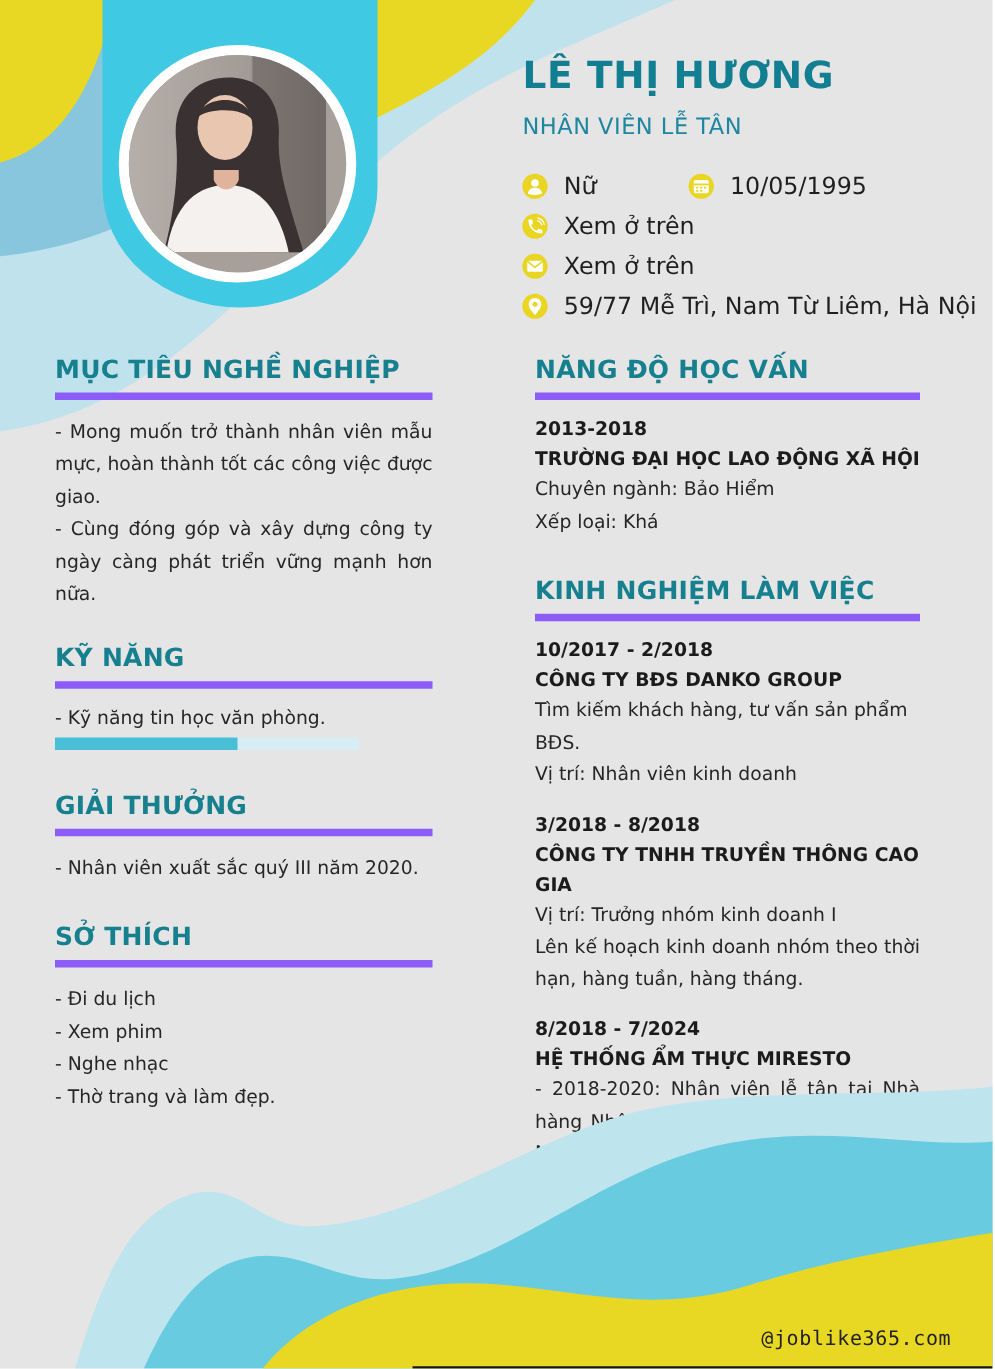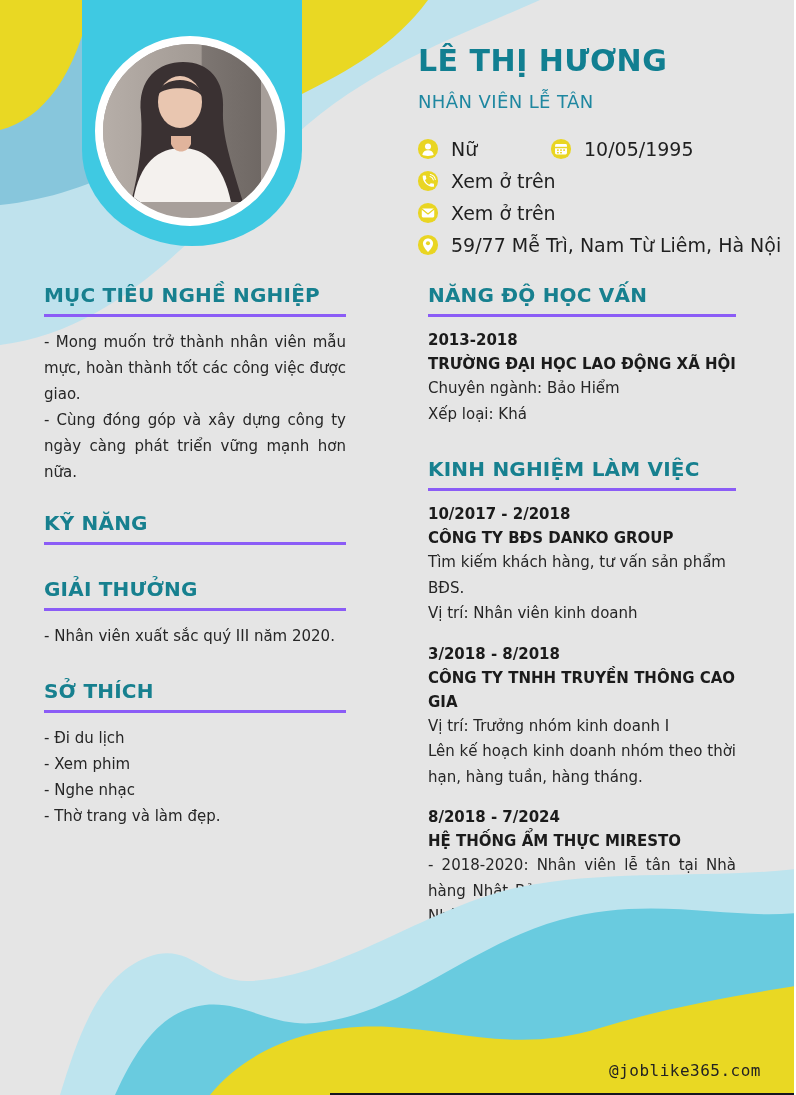--- a/index.html
+++ b/index.html
@@ -30,21 +30,21 @@
   .crow{display:flex;align-items:center;height:32px;}
   .cgroup{display:flex;align-items:center;}
   .cgroup.first{width:133px;}
   .cicon{width:22px;height:22px;flex:0 0 22px;margin-right:12px;}
   .ctext{font-size:19px;color:#1f1f1f;white-space:nowrap;}
   .col{position:absolute;top:283px;}
   .col-left{left:44px;width:302px;}
   .col-right{left:428px;width:308px;}
   .sec-title{
     margin:0;font-size:20px;font-weight:700;color:#17808f;letter-spacing:.2px;
-    padding-bottom:7px;border-bottom:3px solid #8b5cf6;line-height:24px;
+    padding-bottom:7px;border-bottom:6px solid #8b5cf6;line-height:24px;
   }
   .sec{margin:0 0 26px 0;}
   .body-text{font-size:15px;line-height:26px;color:#262626;}
   .just{text-align:justify;}
   .mt12{margin-top:12px;}
   .skill-label{font-size:15px;color:#262626;margin:14px 0 7px 0;}
   .skill-bar{width:243px;height:10px;background:#d5edf3;}
   .skill-fill{height:10px;background:#49bfd7;}
   .edu,.job{margin-top:11px;}
   .bold-line{font-size:15px;font-weight:700;color:#1b1b1b;line-height:24px;}
@@ -151,20 +151,26 @@
   <div class="col col-left">
 
     <div class="sec">
       <h2 class="sec-title">MỤC TIÊU NGHỀ NGHIỆP</h2>
       <div class="body-text just mt12">- Mong muốn trở thành nhân viên mẫu mực, hoàn thành tốt các công việc được giao.</div>
       <div class="body-text just">- Cùng đóng góp và xây dựng công ty ngày càng phát triển vững mạnh hơn nữa.</div>
     </div>
 
     <div class="sec">
       <h2 class="sec-title">KỸ NĂNG</h2>
+      <div>
+        <div class="skill-label">- Kỹ năng tin học văn phòng.</div>
+        <div class="skill-bar">
+          <div class="skill-fill" style="width: 60%;"></div>
+        </div>
+      </div>
     </div>
 
     <div class="sec" style="margin-top:32px;">
       <h2 class="sec-title">GIẢI THƯỞNG</h2>
       <div class="body-text mt12">- Nhân viên xuất sắc quý III năm  2020.</div>
     </div>
 
     <div class="sec" style="margin-top:30px;">
       <h2 class="sec-title">SỞ THÍCH</h2>
       <div class="body-text mt12">- Đi du lịch</div>

